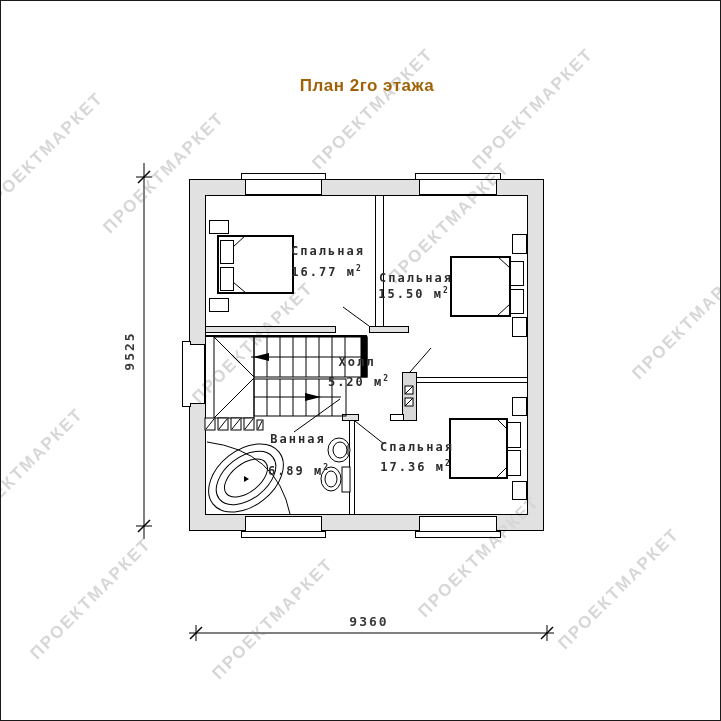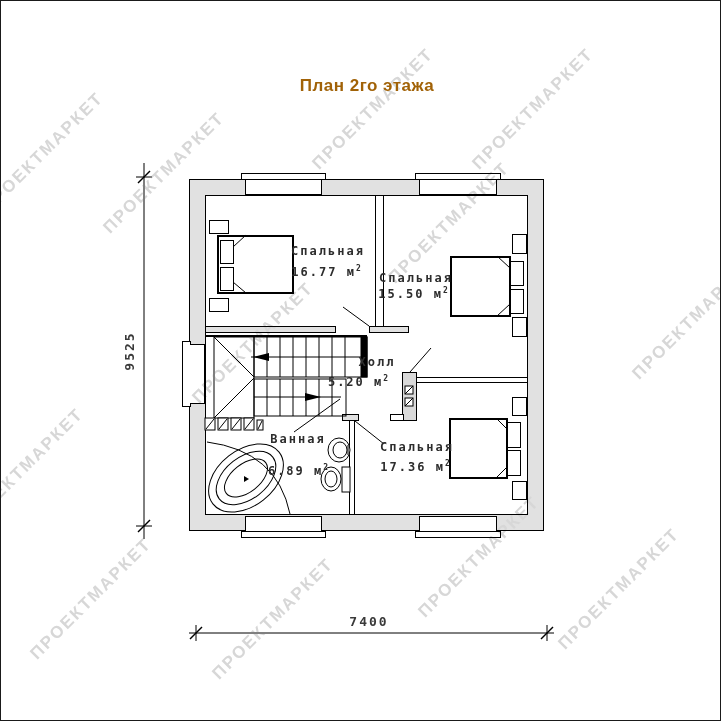--- a/index.html
+++ b/index.html
@@ -189,37 +189,37 @@
   <div class="rlabel z6" style="left:327px;top:250px;">Спальная</div>
   <div class="rlabel z6" style="left:325px;top:270px;">
     <span>16.77 м</span><sup>2</sup>
   </div>
 
   <div class="rlabel z6" style="left:415px;top:277px;">Спальная</div>
   <div class="rlabel z6" style="left:412px;top:292px;">
     <span>15.50 м</span><sup>2</sup>
   </div>
 
-  <div class="rlabel z6" style="left:376px;top:361px;">Холл</div>
+  <div class="rlabel z6" style="left:356px;top:361px;">Холл</div>
   <div class="rlabel z6" style="left:357px;top:380px;">
     <span>5.20 м</span><sup>2</sup>
   </div>
 
   <div class="rlabel z6" style="left:297px;top:438px;">Ванная</div>
   <div class="rlabel z6" style="left:297px;top:469px;">
     <span>6.89 м</span><sup>2</sup>
   </div>
 
   <div class="rlabel z6" style="left:416px;top:446px;">Спальная</div>
   <div class="rlabel z6" style="left:414px;top:465px;">
     <span>17.36 м</span><sup>2</sup>
   </div>
 
   <div class="dimtxt vert z6" style="left:128px;top:350px;">9525</div>
-  <div class="dimtxt z6" style="left:368px;top:620px;">7400</div>
+  <div class="dimtxt z6" style="left:368px;top:620px;">9360</div>
 
   <div class="wm-layer">
     <div class="wm" style="left:42px;top:152px;">ПРОЕКТМАРКЕТ</div>
     <div class="wm" style="left:163px;top:172px;">ПРОЕКТМАРКЕТ</div>
     <div class="wm" style="left:372px;top:108px;">ПРОЕКТМАРКЕТ</div>
     <div class="wm" style="left:532px;top:108px;">ПРОЕКТМАРКЕТ</div>
     <div class="wm" style="left:448px;top:222px;">ПРОЕКТМАРКЕТ</div>
     <div class="wm" style="left:252px;top:342px;">ПРОЕКТМАРКЕТ</div>
     <div class="wm" style="left:692px;top:318px;">ПРОЕКТМАРКЕТ</div>
     <div class="wm" style="left:22px;top:468px;">ПРОЕКТМАРКЕТ</div>

